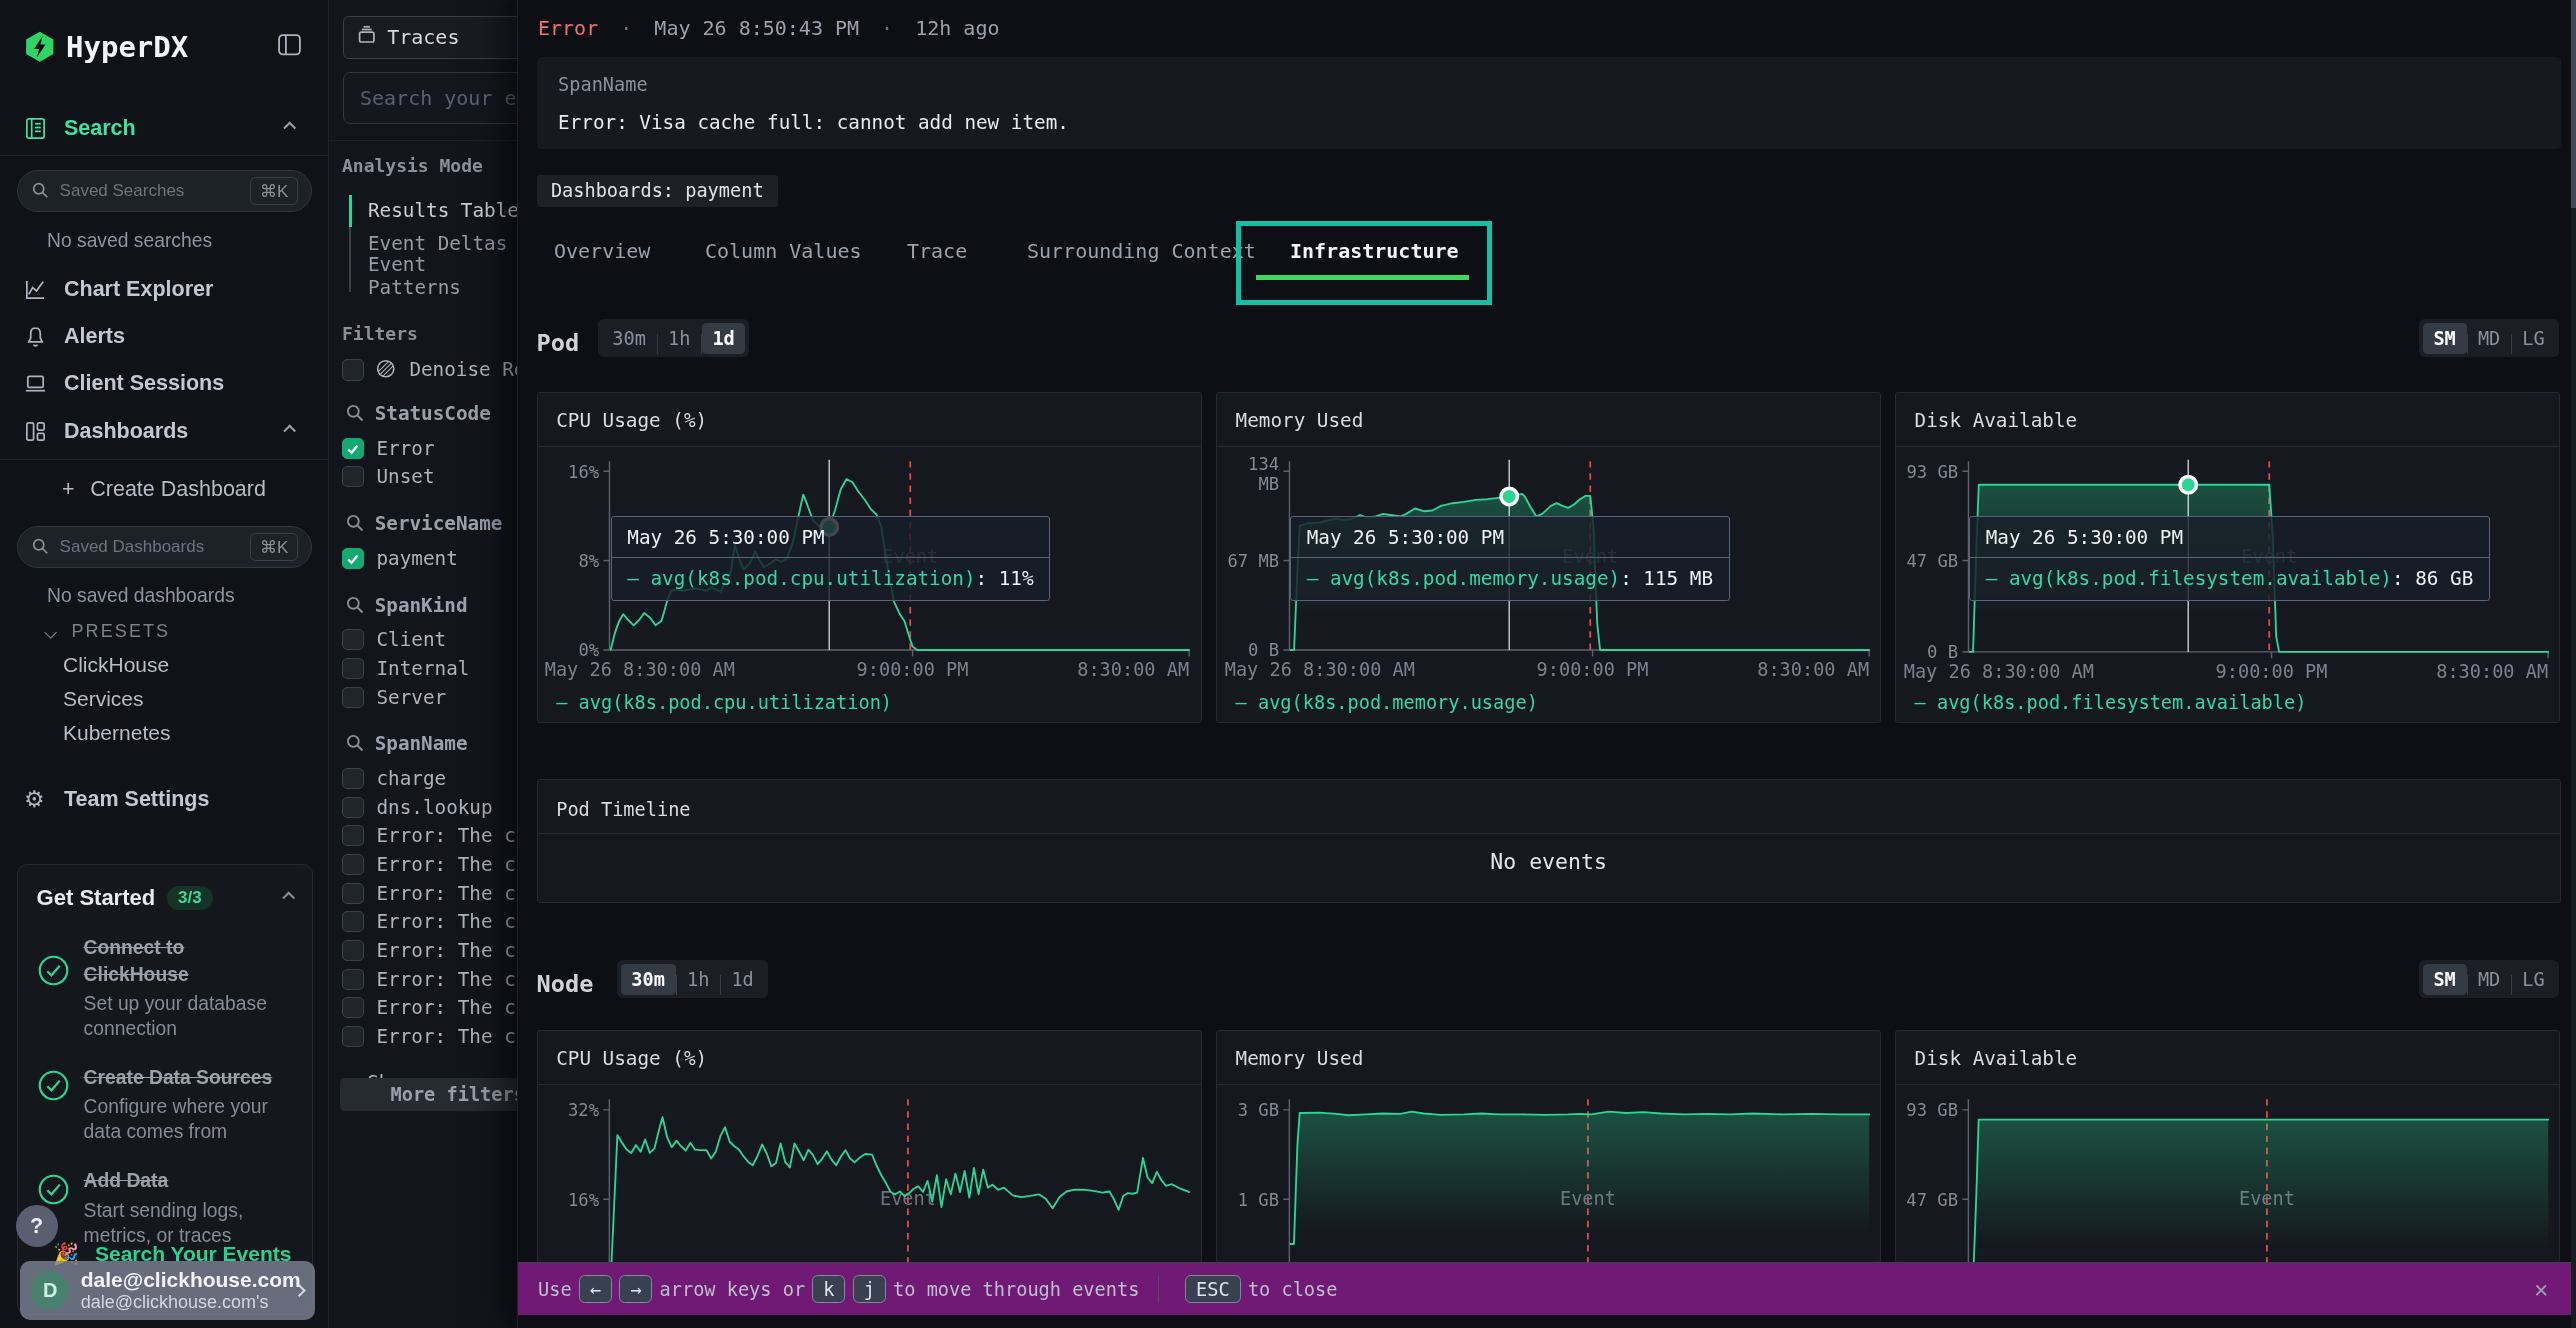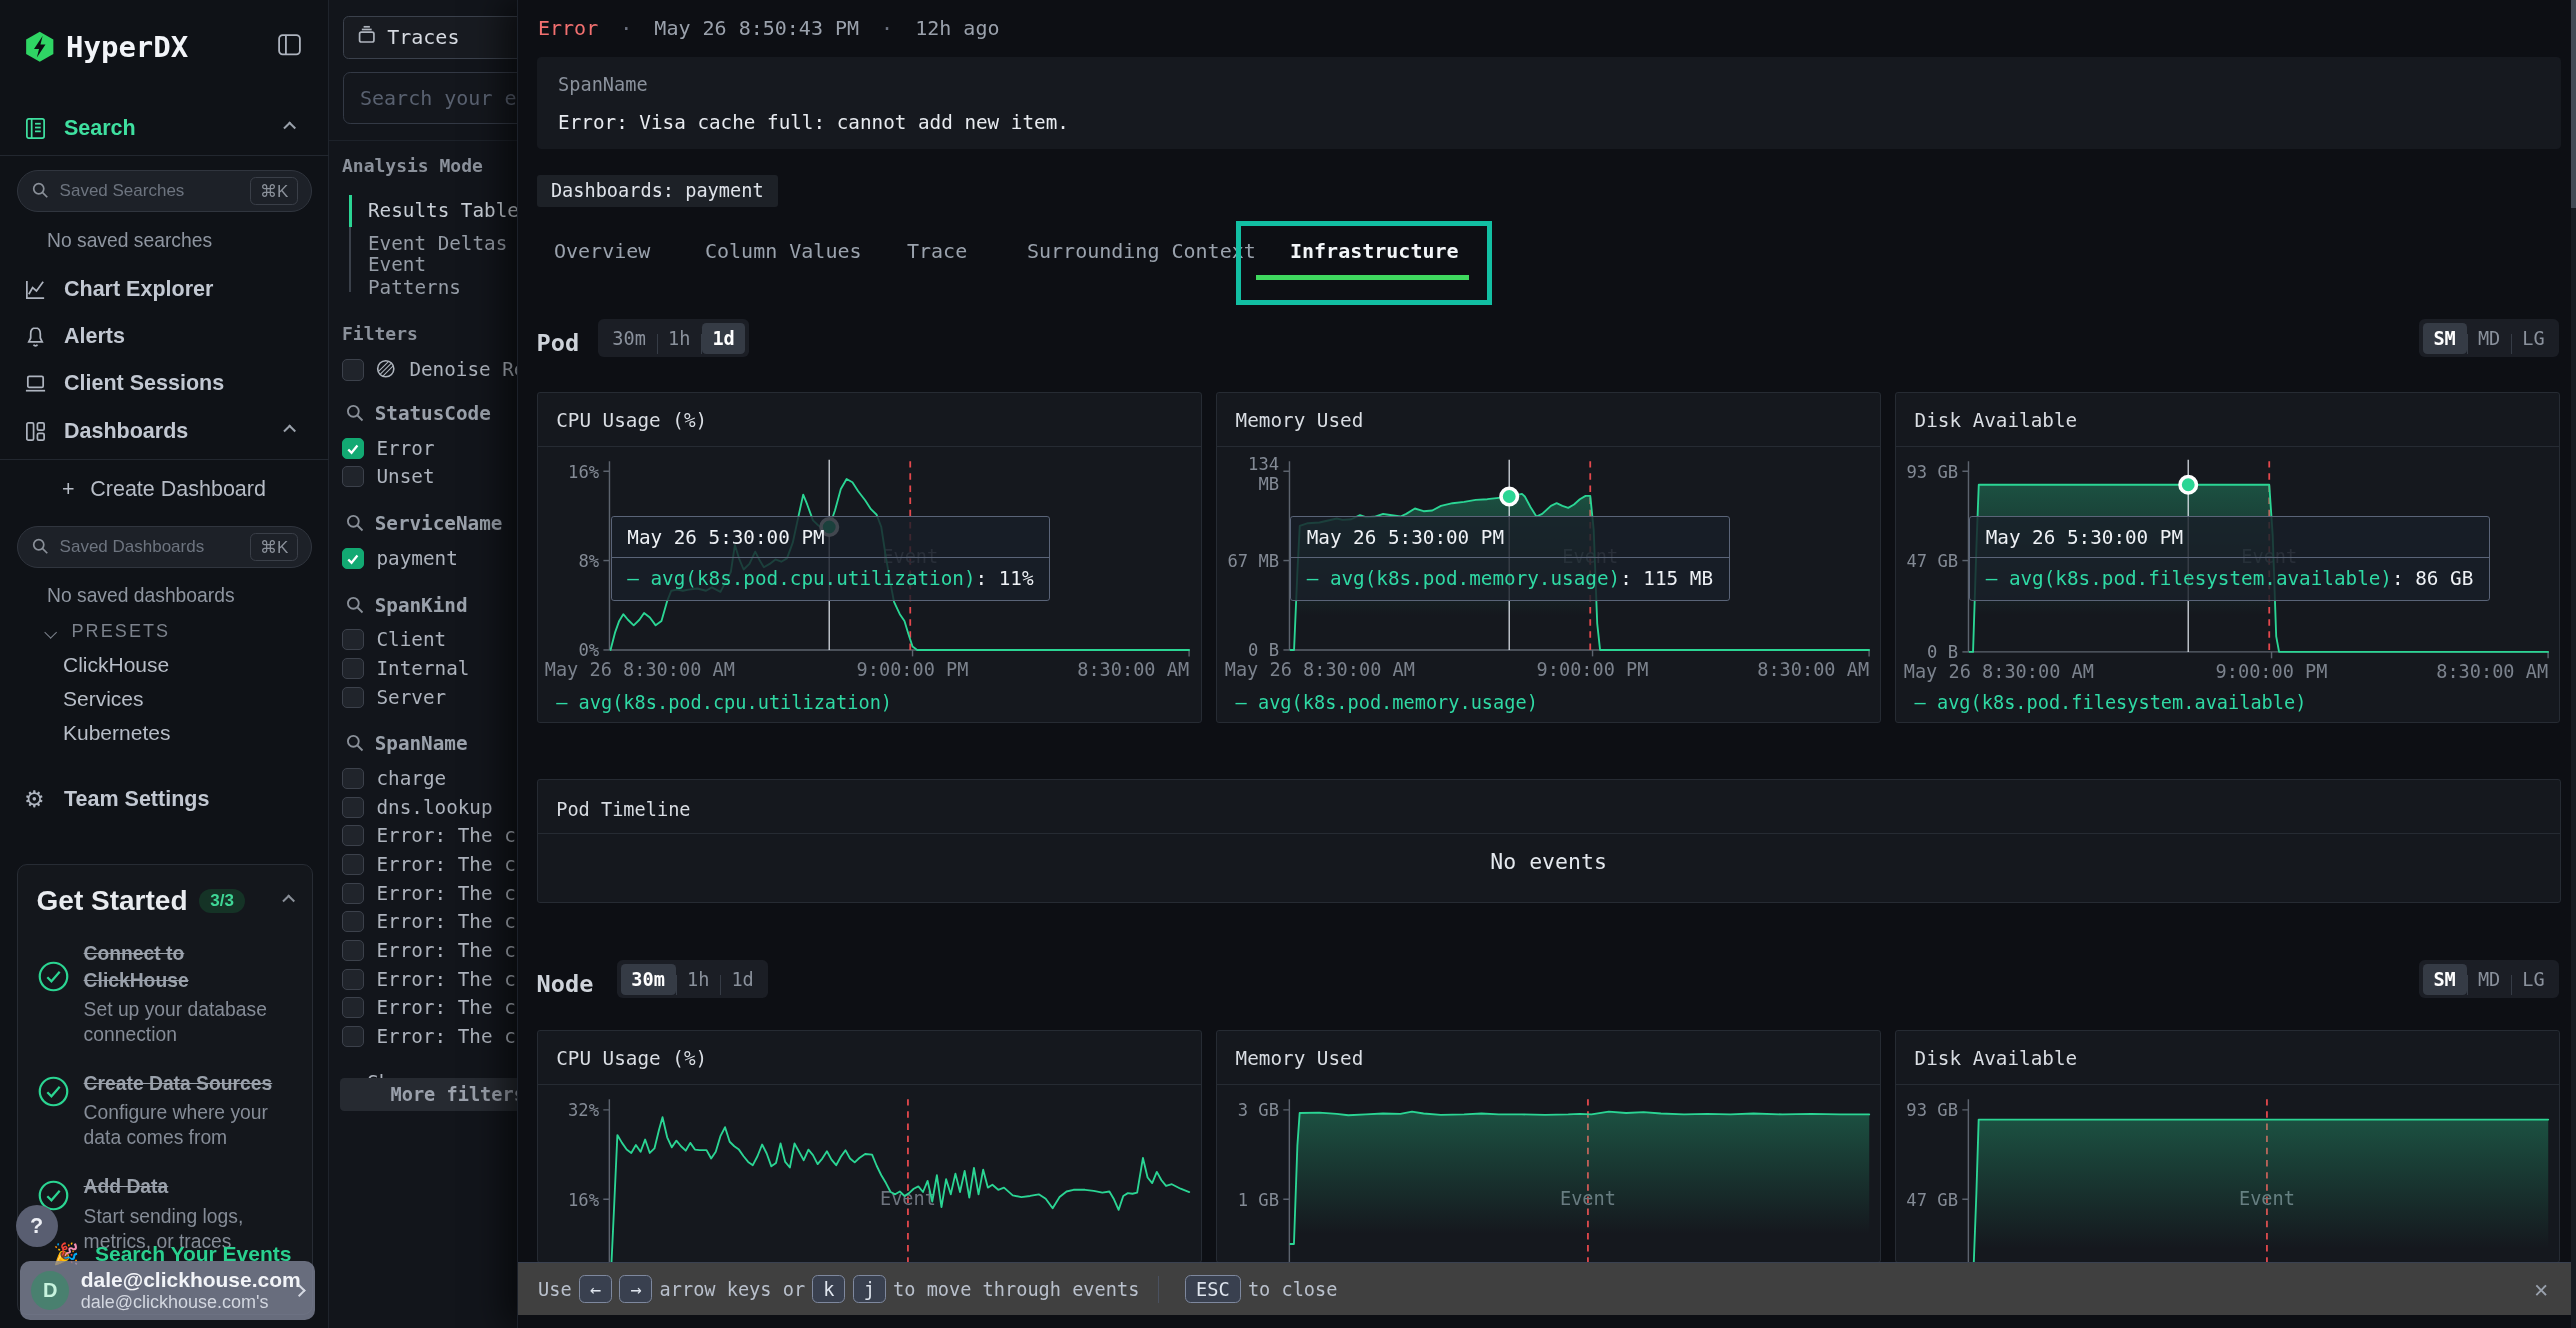--- a/index.html
+++ b/index.html
@@ -115,21 +115,21 @@
   .tt-time { font-family:"DejaVu Sans Mono",monospace; font-size:19.3px; color:#eef1f5;
          padding:8.6px 15.7px; border-bottom:1.4px solid #5a6478; }
   .tt-metric { font-family:"DejaVu Sans Mono",monospace; font-size:19.3px; padding:9.3px 15.7px; }
   .tt-g { color:#2fd9a4; } .tt-w { color:#eef1f5; }
   #timeline-card { position:absolute; left:18.6px; top:779px; width:2024px; height:124px;
          background:#15181e; border:0.7px solid #262b33; border-radius:2.9px; }
   #timeline-card .t { position:absolute; left:18.6px; top:18.6px; font-family:"DejaVu Sans Mono",monospace; font-size:18.6px; color:#d9dde3; }
   #timeline-card .d { position:absolute; left:0; top:53px; width:100%; height:0.7px; background:#262b33; }
   #timeline-card .empty { position:absolute; left:0; top:69px; width:100%; text-align:center;
          font-family:"DejaVu Sans Mono",monospace; font-size:21.5px; color:#e4e8ee; }
-  #footer-bar { position:absolute; left:0; top:1262px; width:2059px; height:53px; background:#404040;
+  #footer-bar { position:absolute; left:0; top:1262px; width:2059px; height:53px; background:#701a75;
          border-top:0.7px solid #3a4150; display:flex; align-items:center; padding:0 29px 0 20px;
          font-family:"DejaVu Sans Mono",monospace; font-size:18.6px; color:#b9c0cc; z-index:10; }
   .kbd { border:1.4px solid #7e889e; background:#39404f; border-radius:5.7px; padding:2.1px 10px;
          color:#dfe5ee; margin:0 7.2px; }
   .foot-sep { width:1.4px; height:27px; background:#4a5160; margin:0 18.6px; }
   #close-x { margin-left:auto; color:#9aa2ae; font-size:23px; cursor:pointer; }
   #scroll-thumb { position:absolute; right:0; top:0; width:5px; height:208px; background:#434a55; z-index:11; }
   #scroll-track { position:absolute; right:0; top:0; width:5px; height:1328px; background:#171b22; z-index:10; }
 </style>
 </head>
@@ -243,21 +243,21 @@
     <div class="preset" style="top:687px;">Services</div>
     <div class="preset" style="top:721px;">Kubernetes</div>
 
     <div class="navitem" style="top:779px;">
       <span class="ic" style="font-size:23px;line-height:23px;">⚙</span>
       <span class="lbl">Team Settings</span>
     </div>
 
     <div id="gs-card">
       <div style="display:flex;align-items:center;">
-        <span style="font-size:28px;font-weight:bold;color:#e8ebef;">Get Started</span>
+        <span style="font-size:22px;font-weight:bold;color:#e8ebef;">Get Started</span>
         <span class="gs-badge">3/3</span>
         <span class="chev up" style="margin-left:auto;color:#8a9099;"></span>
       </div>
       <div class="gs-item">
         <div class="gs-ic">
           <svg width="33" height="33" viewBox="0 0 24 24" fill="none" stroke="#2bd592" stroke-width="1.6">
               <circle cx="12" cy="12" r="10"></circle>
               <polyline points="7.5,12.5 10.5,15.5 16.5,8.5"></polyline>
             </svg>
         </div>

